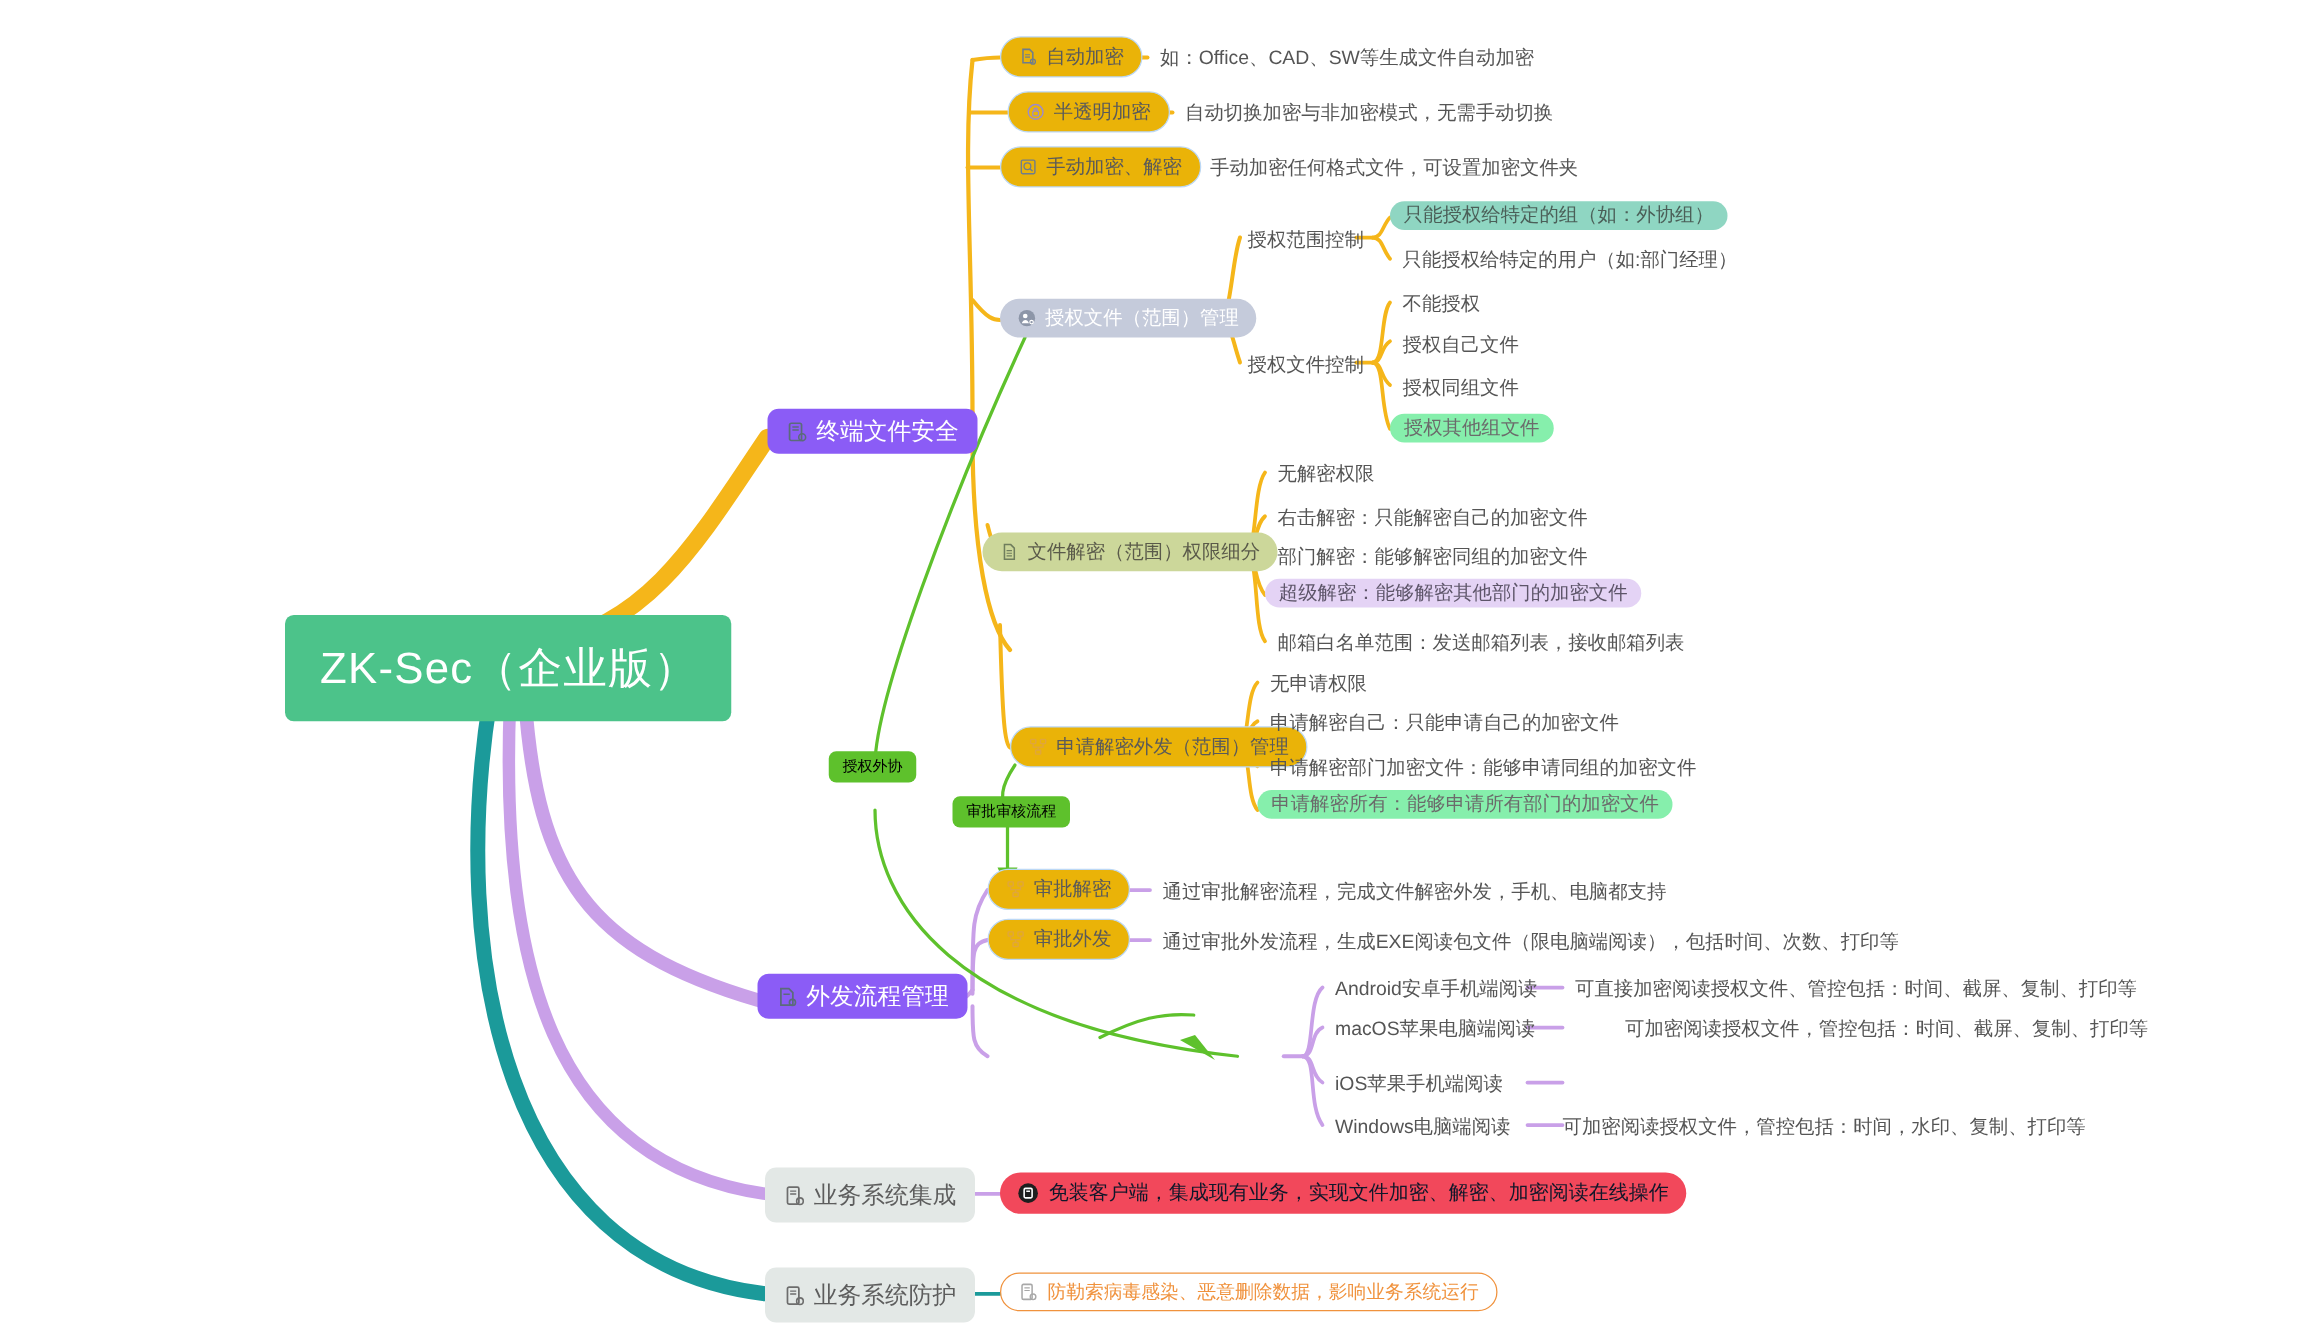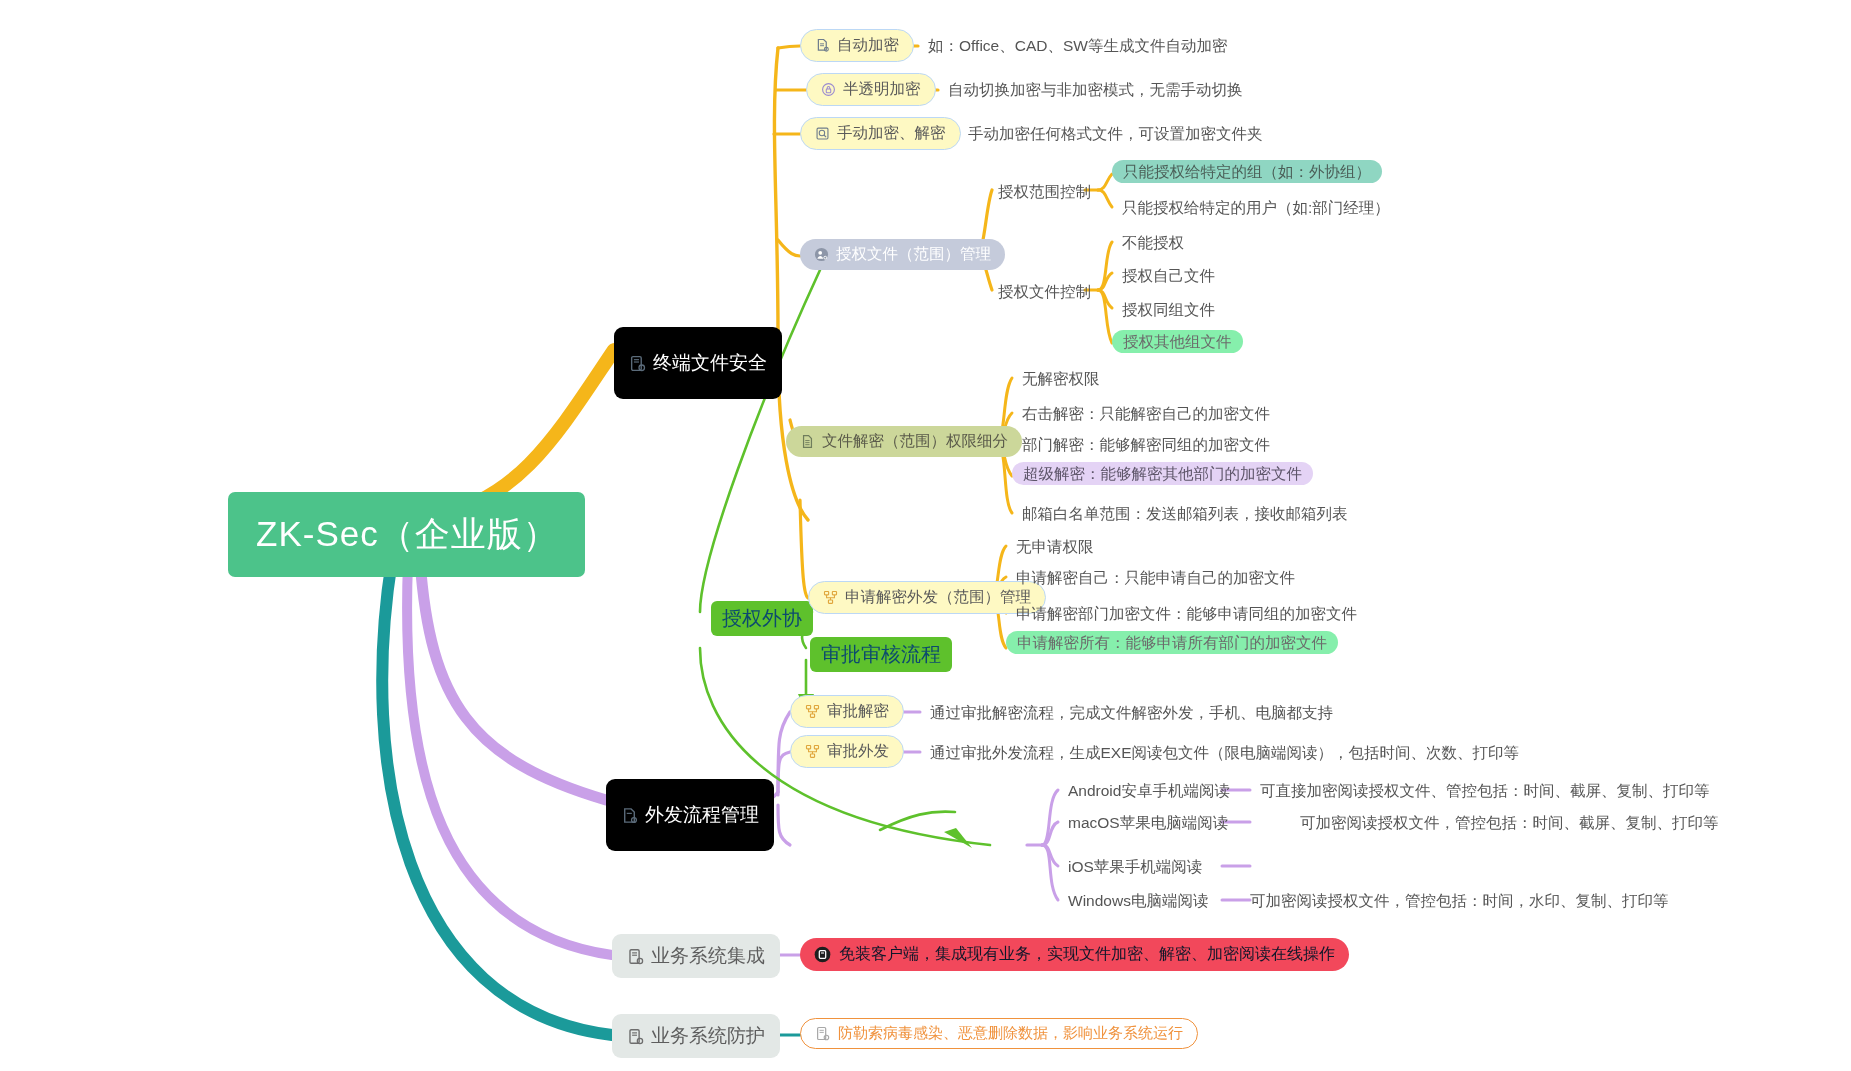--- a/index.html
+++ b/index.html
@@ -9,35 +9,35 @@
   svg.links{position:absolute;left:0;top:0;width:1851px;height:1071px;pointer-events:none;}
 
   .node{position:absolute;display:flex;align-items:center;gap:7px;
         white-space:nowrap;box-sizing:border-box;}
 
   
   .central{background:#4cc38a;color:#ffffff;border-radius:7px;
            padding:19px 26px;font-size:35px;letter-spacing:1px;}
 
   
-  .main-blue{background:#000000;color:#ffffff;border-radius:9px;
-             padding:23px 15px;font-size:19px;}
+  .main-blue{background:#8b5cf6;color:#ffffff;border-radius:9px;
+             padding:5px 15px;font-size:19px;}
   
   .main-grey{background:#e3e8e6;color:#5d5d5d;border-radius:9px;
              padding:9px 15px;font-size:19px;}
 
   
-  .pill-outline{background:#fef9c3;border:1.6px solid #bcd8f5;border-radius:17px;
+  .pill-outline{background:#eab308;border:1.6px solid #bcd8f5;border-radius:17px;
                 padding:5px 14px;font-size:15.5px;color:#5a5a5a;}
   .pill-olive{background:#ccd79a;color:#5a5a4a;border-radius:17px;
               padding:5px 14px;font-size:15.5px;}
   .pill-lav{background:#c5cbdb;color:#ffffff;border-radius:17px;
             padding:5px 14px;font-size:15.5px;}
-  .pill-green{background:#5ec12c;color:#0c4a6e;border-radius:6px;
-              padding:4px 11px;font-size:20px;margin-left:48px;}
+  .pill-green{background:#5ec12c;color:#000000;border-radius:6px;
+              padding:4px 11px;font-size:12px;}
 
   
   .leaf{position:absolute;font-size:15.5px;color:#555;white-space:nowrap;}
   .leaf-hl-teal{background:#8fd6c2;border-radius:13px;padding:3px 11px;color:#4b5f58;}
   .leaf-hl-grey{background:#86efac;border-radius:13px;padding:3px 11px;color:#6b6b6b;}
   .leaf-hl-purple{background:#e4d3f5;border-radius:13px;padding:3px 11px;color:#5d5569;}
   .leaf-hl-red{background:#f2485b;border-radius:17px;padding:6px 14px;color:#0f172a;
                font-size:16px;display:flex;align-items:center;gap:8px;}
   .leaf-hl-orange{background:#ffffff;border:1.6px solid #f0923d;border-radius:17px;
                   padding:5px 14px;color:#f0923d;font-size:15px;

